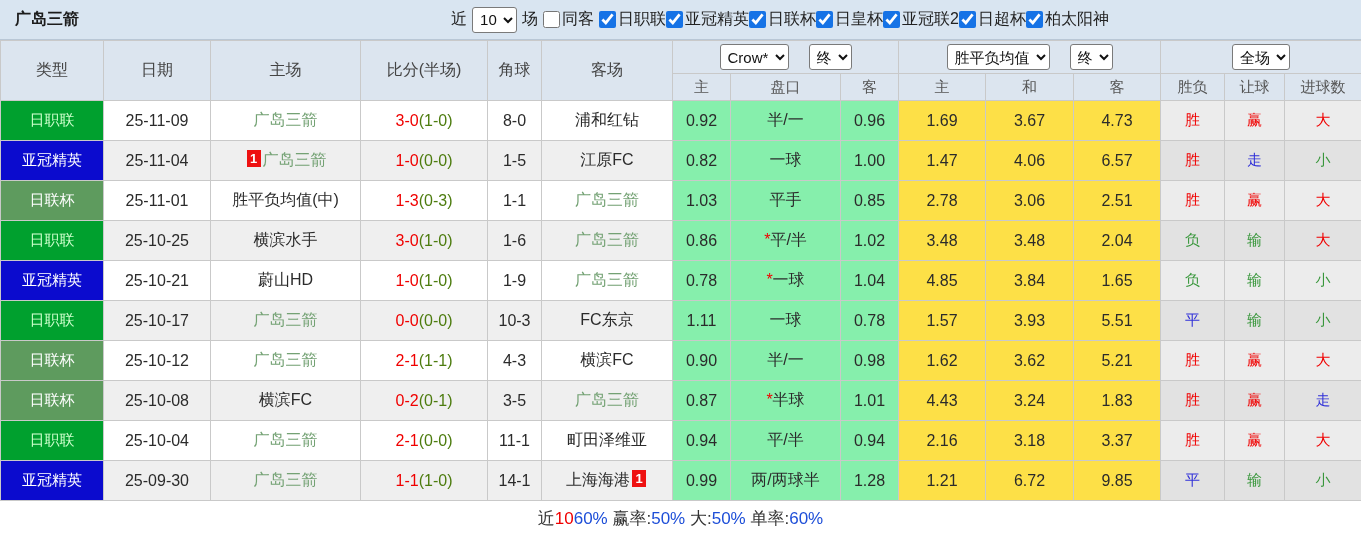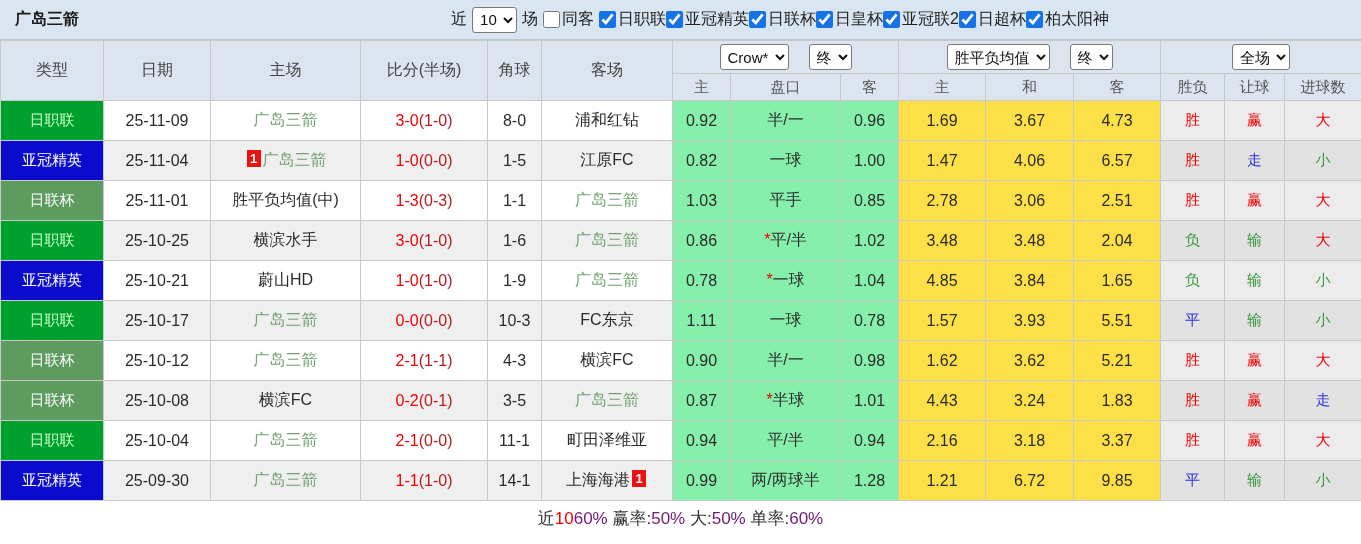--- a/index.html
+++ b/index.html
@@ -24,30 +24,30 @@
   tbody td{height:40px;color:#2b2b2b}
   tr.odd td{background:#fff}
   tr.even td{background:#EFEFEF}
   tbody td.hcap{background:#86efac}
   tbody td.oz{background:#fde047}
   tbody td.res{background:#ECECEC;font-size:15px}
   tr.even td.res{background:#E2E2E2}
   td.type{font-size:15px}
   .team.self{color:#74A274}
   .fs{color:#F00000}
-  .ht{color:#b91c1c}
+  .ht{color:#4d7c0f}
   .star{color:#F00000}
   .rk{display:inline-block;background:#EE1111;color:#fff;font-size:13px;font-weight:bold;min-width:14px;height:17px;line-height:17px;padding:0 1px;margin:0 2px;vertical-align:2px}
   .c-red{color:#F00000}
   .c-green{color:#38973B}
   .c-blue{color:#2F2FD8}
 
   
   .footer{height:35px;display:flex;align-items:center;justify-content:center;font-size:17px;color:#333;white-space:pre-wrap}
-  .footer .c-blue{color:#701a75}
+  .footer .c-blue{color:#1d4ed8}
 </style>
 </head>
 <body>
 
 <div class="topbar">
   <div class="title">广岛三箭</div>
   <div class="controls">
     <span>近</span>
     <select>
       <option>10</option>

